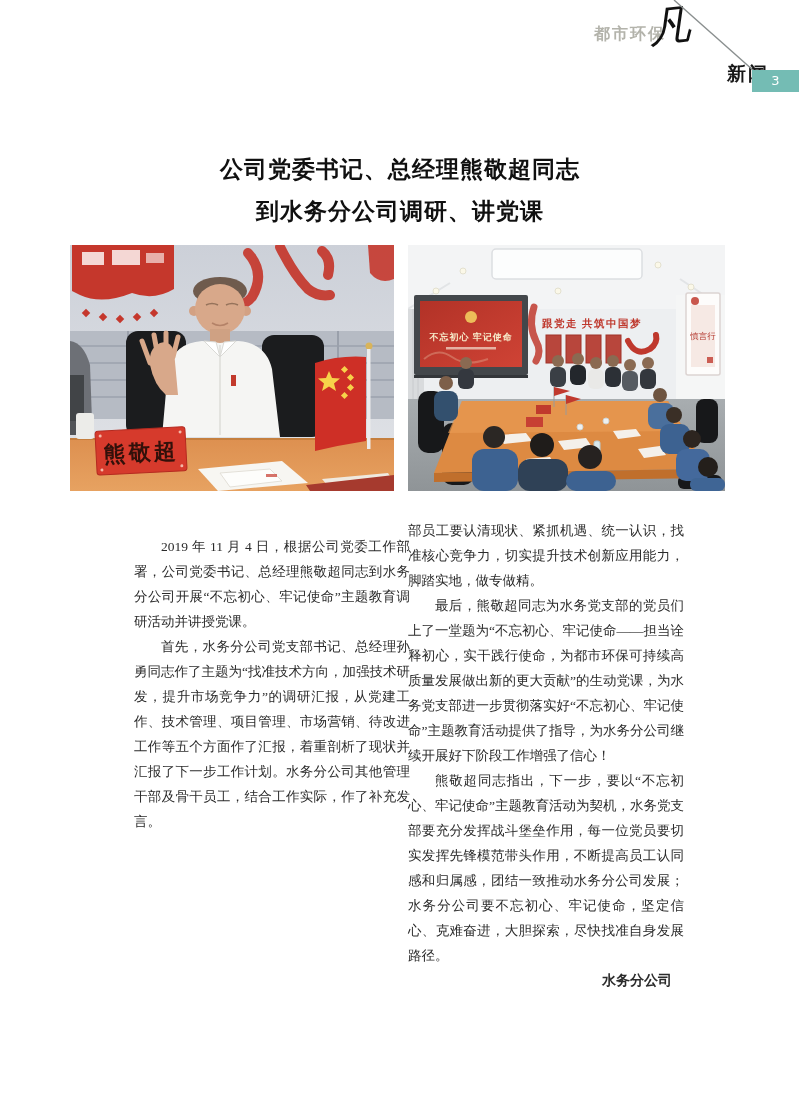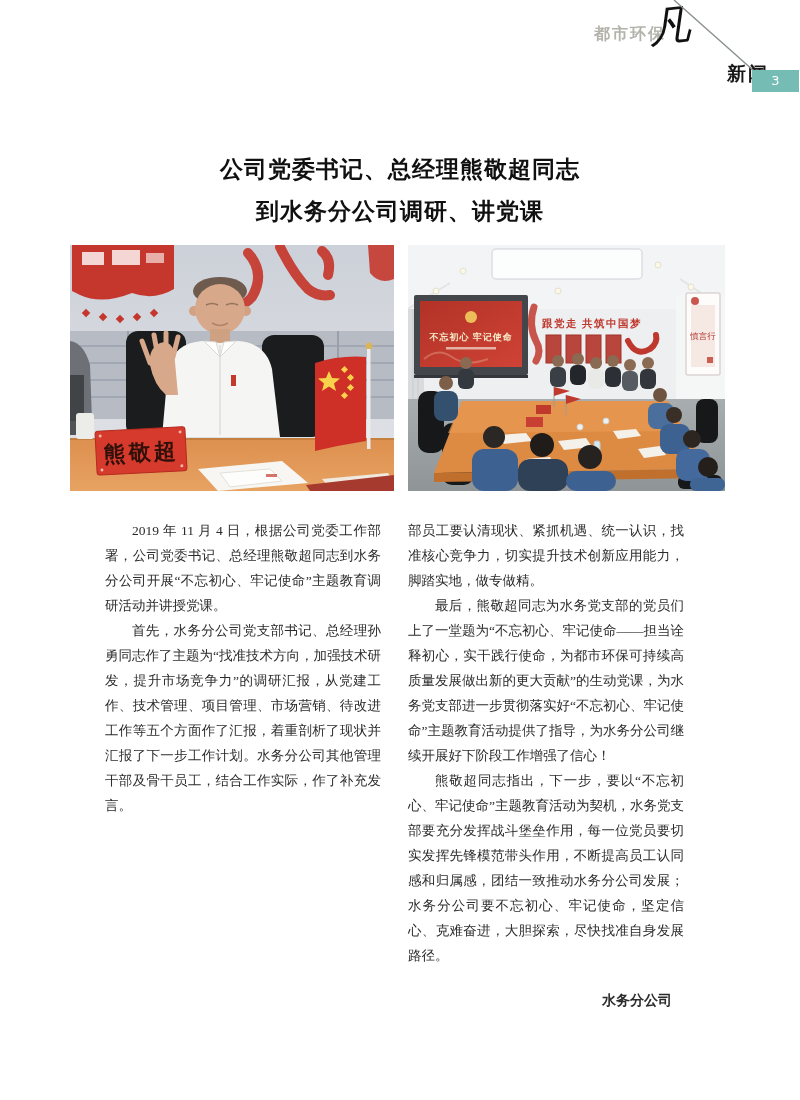--- a/index.html
+++ b/index.html
@@ -36,26 +36,26 @@
   
   .photo{position:absolute;top:245px;height:246px;}
   .photo svg{display:block;width:100%;height:100%;}
   .photo-left{left:70px;width:324px;}
   .photo-right{left:408px;width:317px;}
   
   .col{
     position:absolute;top:518px;width:276px;font-size:13.5px;line-height:25px;
     text-align:justify;color:#2b2b2b;
   }
-  .col-left{left:105px;}
+  .col-left{left:134px;margin-top:16px;}
   .col-right{left:408px;}
   .col p{margin:0;text-indent:2em;}
   .col p.no-indent{text-indent:0;}
   .signature{
-    text-align:right;font-weight:bold;padding-right:12px;margin-top:20px;
+    text-align:right;font-weight:bold;padding-right:12px;margin-top:0;
     font-family:"Liberation Sans","DejaVu Sans",sans-serif;font-size:14px;
   }
 </style>
 </head>
 <body>
 
 <div class="page">
 
   <span class="brand">都市环保</span>
   <span class="brand-glyph">凡</span>

